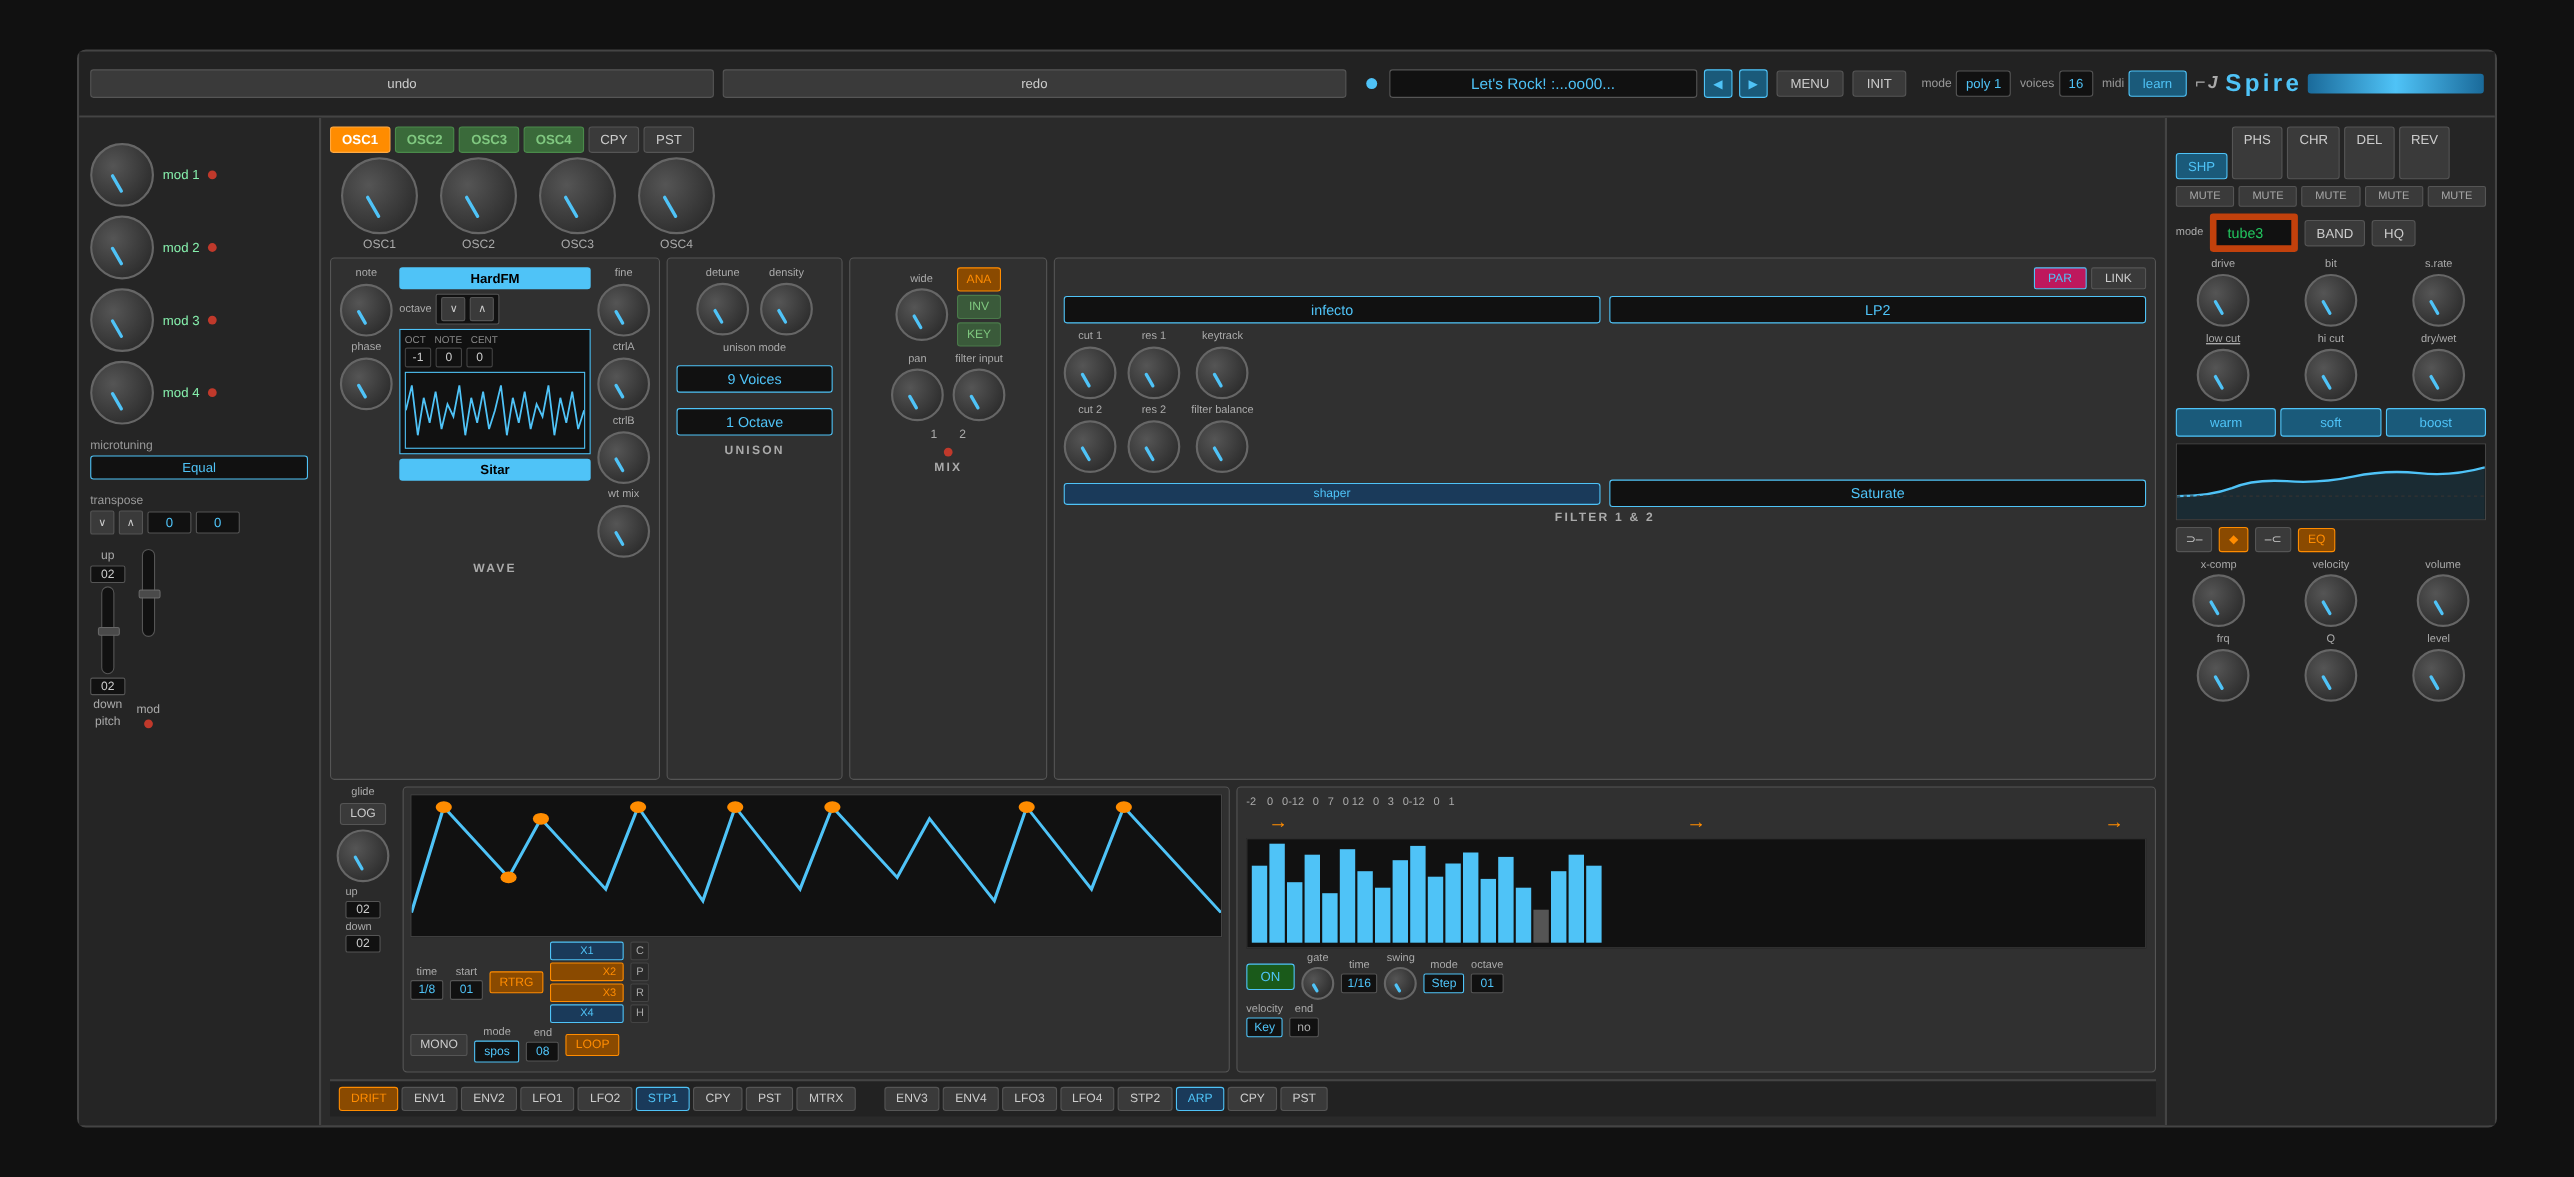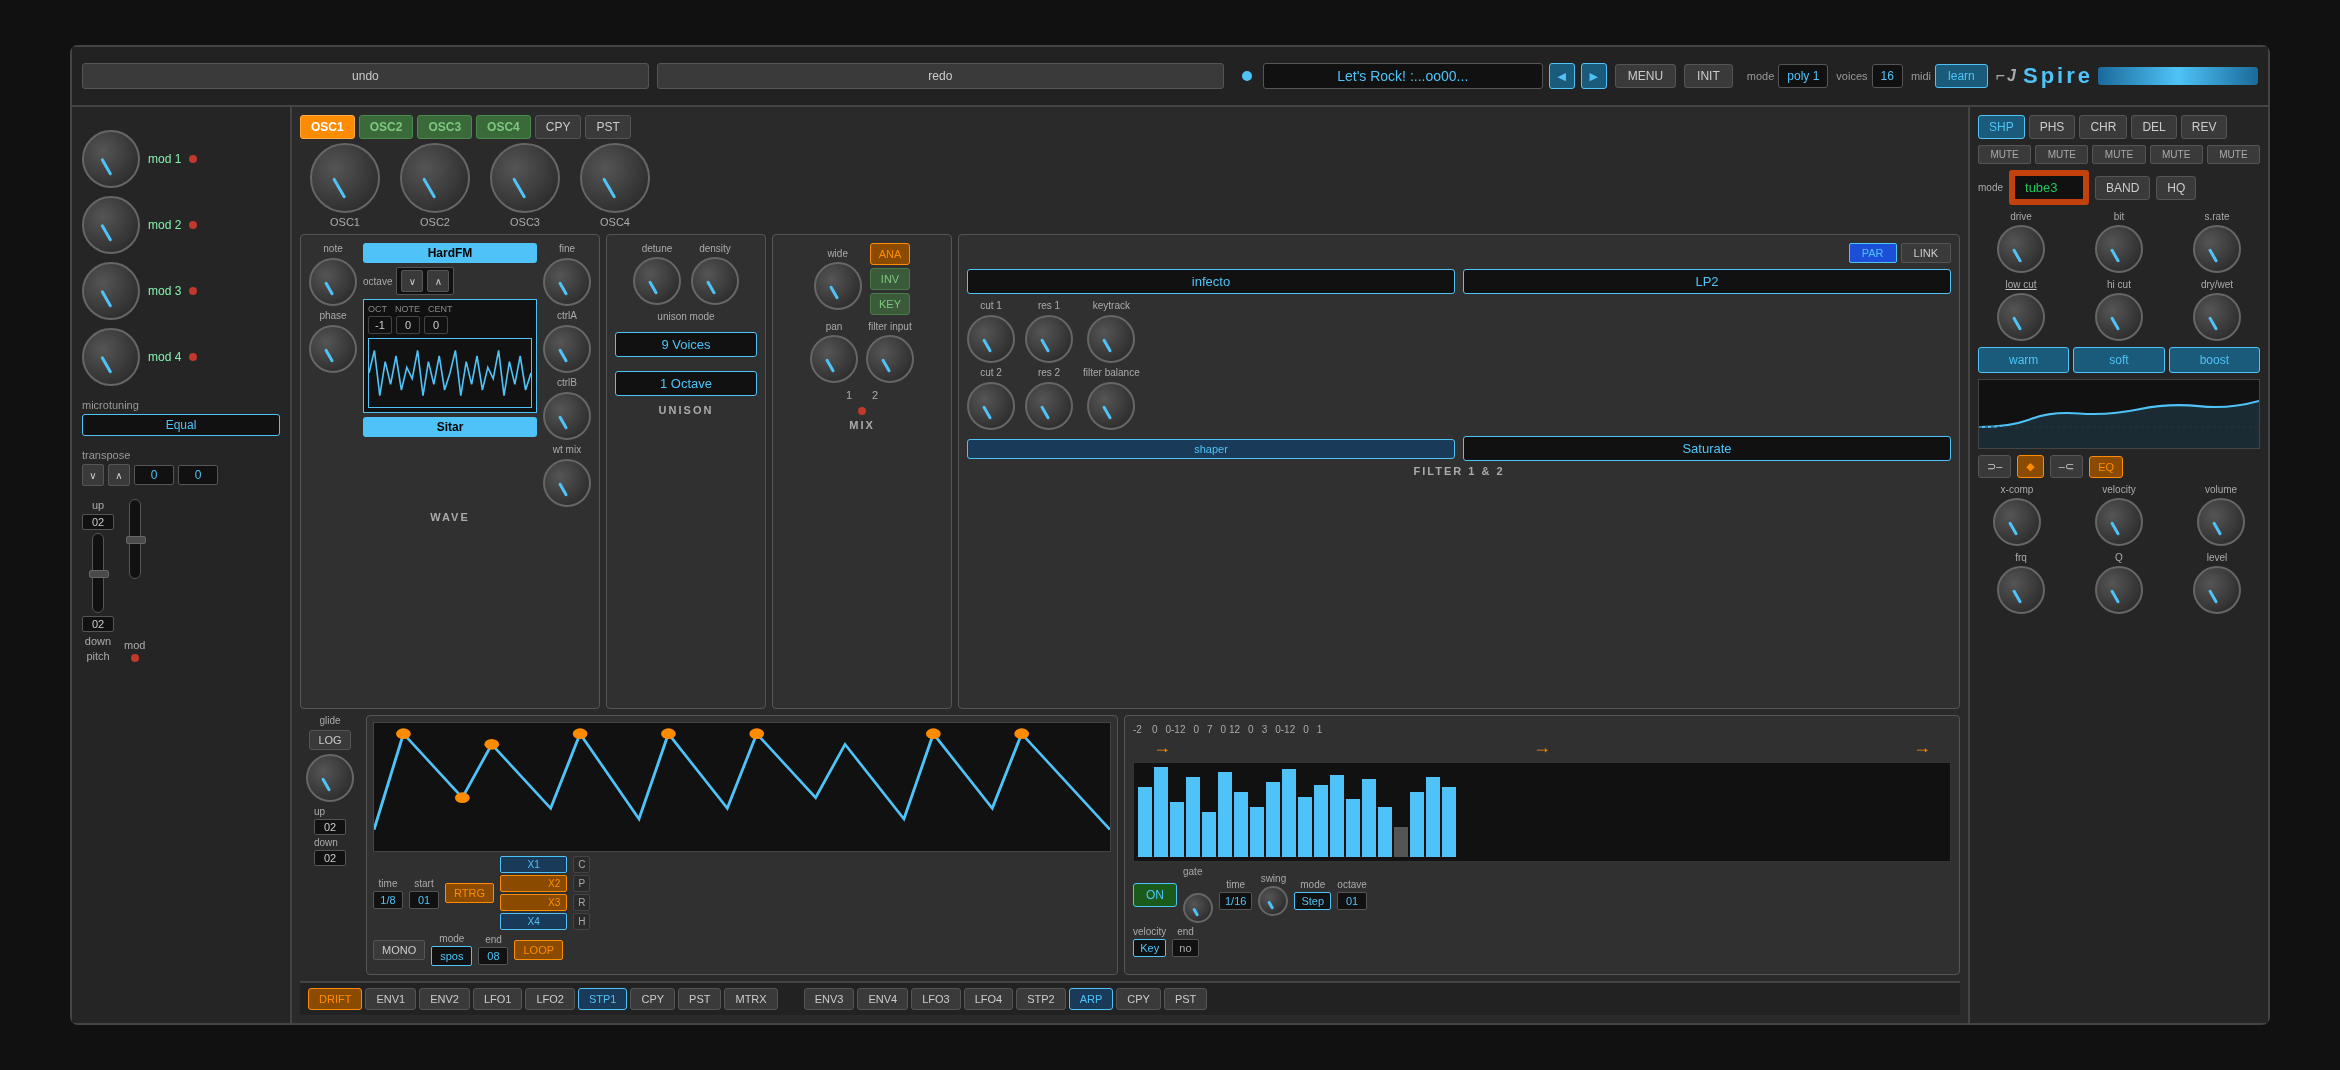--- a/index.html
+++ b/index.html
@@ -535,20 +535,21 @@
       color: #ccc;
       padding: 4px 10px;
       border-radius: 3px;
       cursor: pointer;
       font-size: 12px;
     }
     .fx-tab.active {
       background: #1a5a7a;
       border-color: #4fc3f7;
       color: #4fc3f7;
+      margin-top: 24px;
     }
 
     .mute-row {
       display: flex;
       gap: 4px;
     }
     .mute-btn {
       flex: 1;
       background: #3a3a3a;
       border: 1px solid #555;
@@ -708,21 +709,21 @@
     .par-btn {
       background: #3a3a3a;
       border: 1px solid #555;
       color: #ccc;
       padding: 3px 12px;
       border-radius: 2px;
       font-size: 11px;
       cursor: pointer;
     }
     .par-btn.active {
-      background: #1d4ed8;
+      background: #be185d;
       border-color: #4fc3f7;
       color: #4fc3f7;
       margin-left: 21px;
     }
 
     .on-btn {
       background: #1a5a1a;
       border: 1px solid #4fc3f7;
       color: #4fc3f7;
       padding: 4px 12px;
@@ -1187,21 +1188,21 @@
               <div style="background:#4fc3f7; width:14px; height:78px;"></div>
               <div style="background:#4fc3f7; width:14px; height:50px;"></div>
               <div style="background:#555; width:14px; height:30px;"></div>
               <div style="background:#4fc3f7; width:14px; height:65px;"></div>
               <div style="background:#4fc3f7; width:14px; height:80px;"></div>
               <div style="background:#4fc3f7; width:14px; height:70px;"></div>
             </div>
 
             <div style="display:flex; gap:6px; align-items:center; margin-top:4px; flex-wrap:wrap;">
               <div class="on-btn">ON</div>
-              <div style="display:flex; flex-direction:column; gap:16px;">
+              <div style="display:flex; flex-direction:column; align-items:center; gap:2px;">
                 <span style="font-size:10px; color:#aaa;">gate</span>
                 <div class="knob-circle knob-xs"></div>
               </div>
               <div style="display:flex; flex-direction:column; align-items:center; gap:2px;">
                 <span style="font-size:10px; color:#aaa;">time</span>
                 <div class="time-display">1/16</div>
               </div>
               <div style="display:flex; flex-direction:column; align-items:center; gap:2px;">
                 <span style="font-size:10px; color:#aaa;">swing</span>
                 <div class="knob-circle knob-xs"></div>

